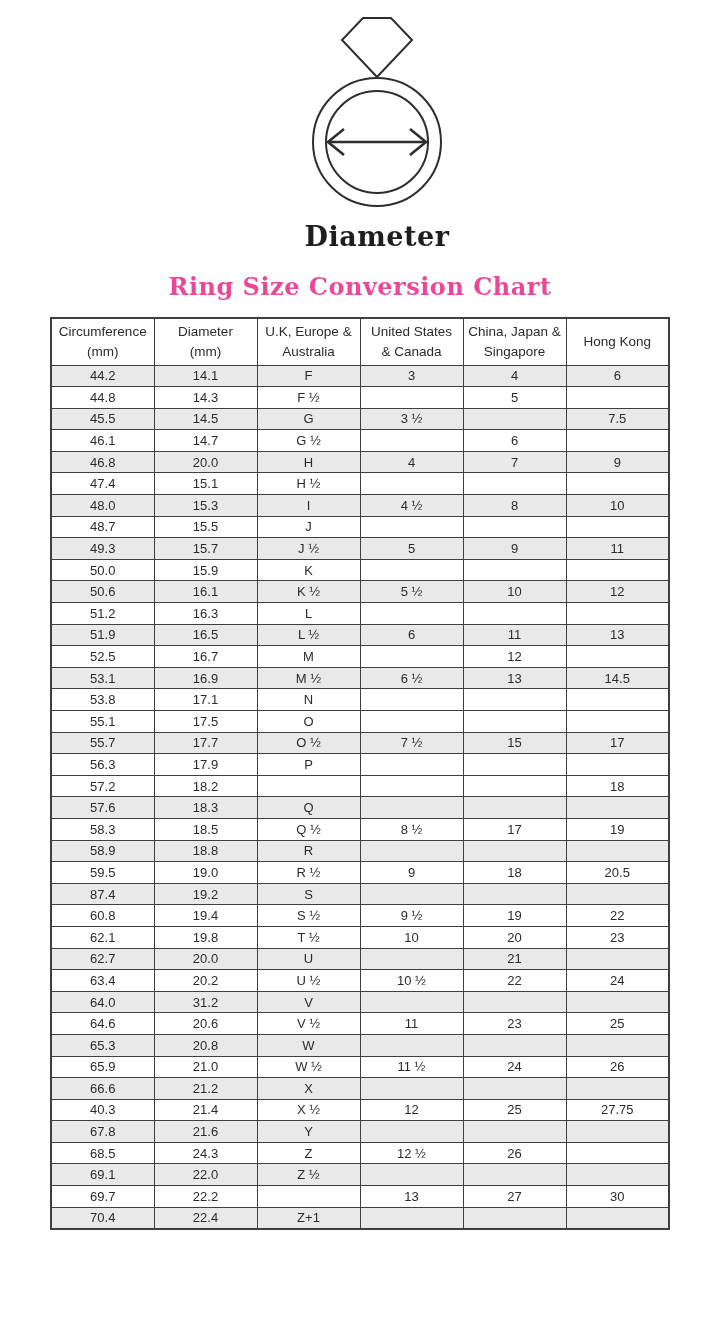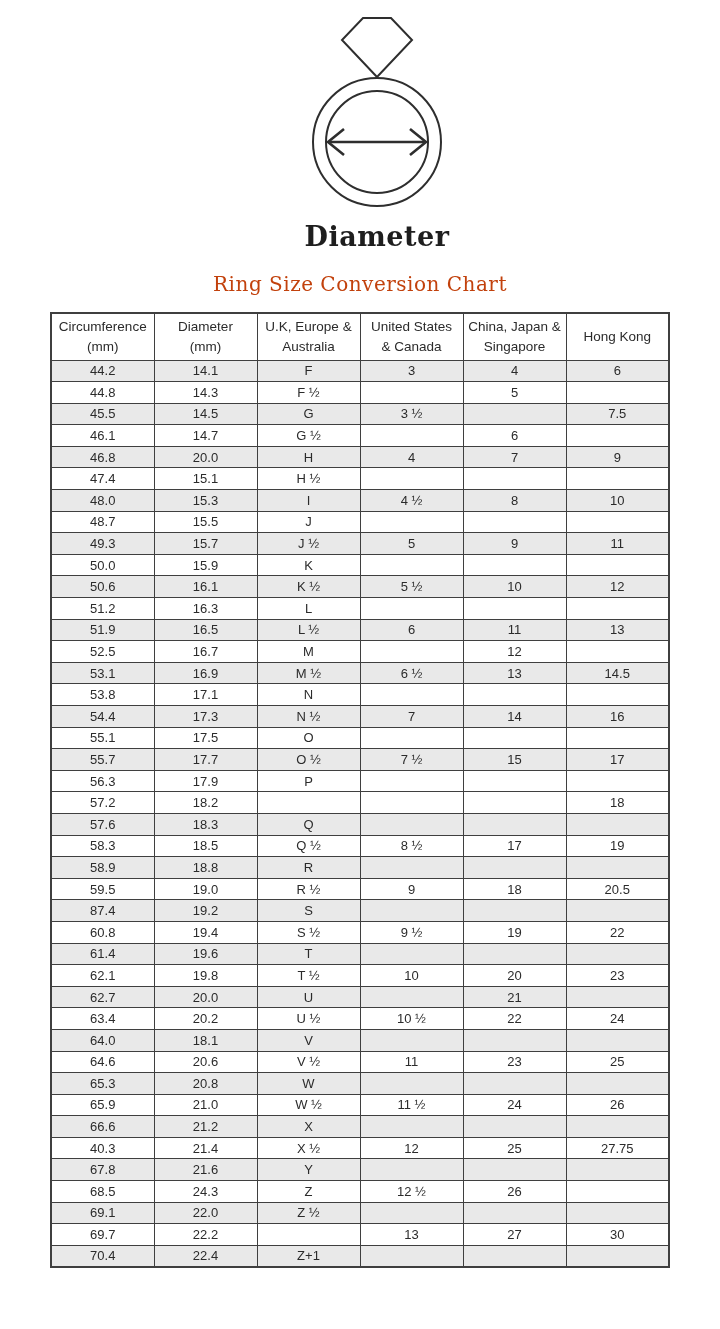--- a/index.html
+++ b/index.html
@@ -23,24 +23,24 @@
     font-family: "DejaVu Serif", "Liberation Serif", serif;
     font-weight: 700;
     font-size: 27px;
     letter-spacing: 0.5px;
     color: #1e1e1e;
   }
   .chart-title {
     margin-top: 20px;
     text-align: center;
     font-family: "DejaVu Serif", "Liberation Serif", serif;
-    font-weight: 400;
-    font-size: 20px;
+    font-weight: 700;
+    font-size: 24px;
     letter-spacing: 0.5px;
-    color: #c2410c;
+    color: #ec4899;
   }
 
   table.size-table {
     margin: 16px auto 0;
     width: 620px;
     border-collapse: collapse;
     table-layout: fixed;
     border: 2px solid #3f3f3f;
     font-size: 13px;
   }
@@ -240,28 +240,20 @@
         <td>14.5</td>
       </tr>
       <tr class="plain">
         <td>53.8</td>
         <td>17.1</td>
         <td>N</td>
         <td></td>
         <td></td>
         <td></td>
       </tr>
-      <tr class="shaded">
-        <td>54.4</td>
-        <td>17.3</td>
-        <td>N ½</td>
-        <td>7</td>
-        <td>14</td>
-        <td>16</td>
-      </tr>
       <tr class="plain">
         <td>55.1</td>
         <td>17.5</td>
         <td>O</td>
         <td></td>
         <td></td>
         <td></td>
       </tr>
       <tr class="shaded">
         <td>55.7</td>
@@ -328,28 +320,20 @@
         <td></td>
       </tr>
       <tr class="plain">
         <td>60.8</td>
         <td>19.4</td>
         <td>S ½</td>
         <td>9 ½</td>
         <td>19</td>
         <td>22</td>
       </tr>
-      <tr class="shaded">
-        <td>61.4</td>
-        <td>19.6</td>
-        <td>T</td>
-        <td></td>
-        <td></td>
-        <td></td>
-      </tr>
       <tr class="plain">
         <td>62.1</td>
         <td>19.8</td>
         <td>T ½</td>
         <td>10</td>
         <td>20</td>
         <td>23</td>
       </tr>
       <tr class="shaded">
         <td>62.7</td>
@@ -362,21 +346,21 @@
       <tr class="plain">
         <td>63.4</td>
         <td>20.2</td>
         <td>U ½</td>
         <td>10 ½</td>
         <td>22</td>
         <td>24</td>
       </tr>
       <tr class="shaded">
         <td>64.0</td>
-        <td>18.1</td>
+        <td>31.2</td>
         <td>V</td>
         <td></td>
         <td></td>
         <td></td>
       </tr>
       <tr class="plain">
         <td>64.6</td>
         <td>20.6</td>
         <td>V ½</td>
         <td>11</td>

